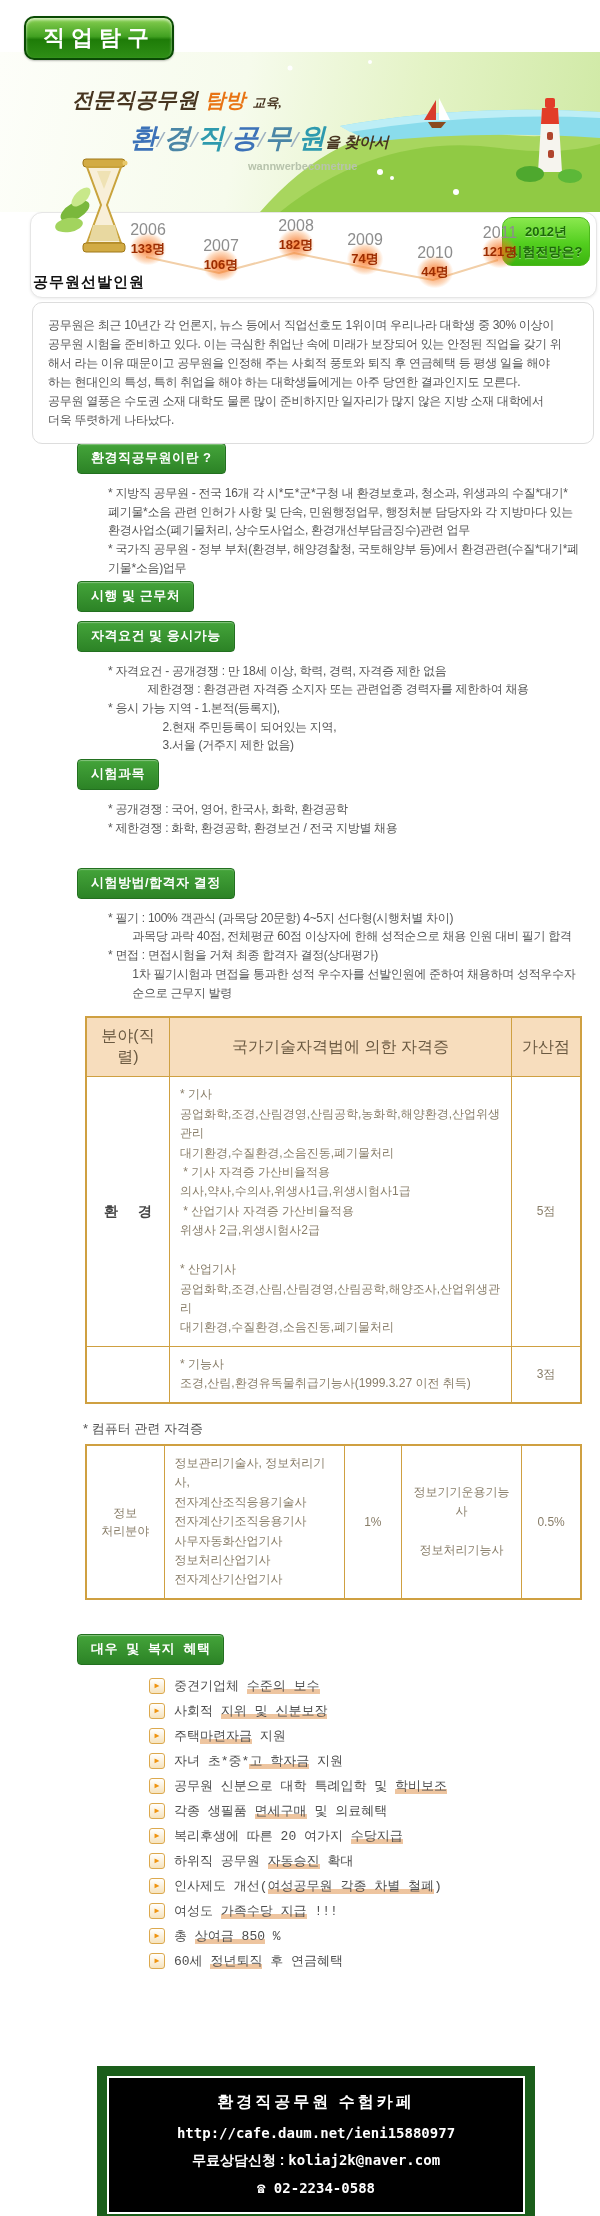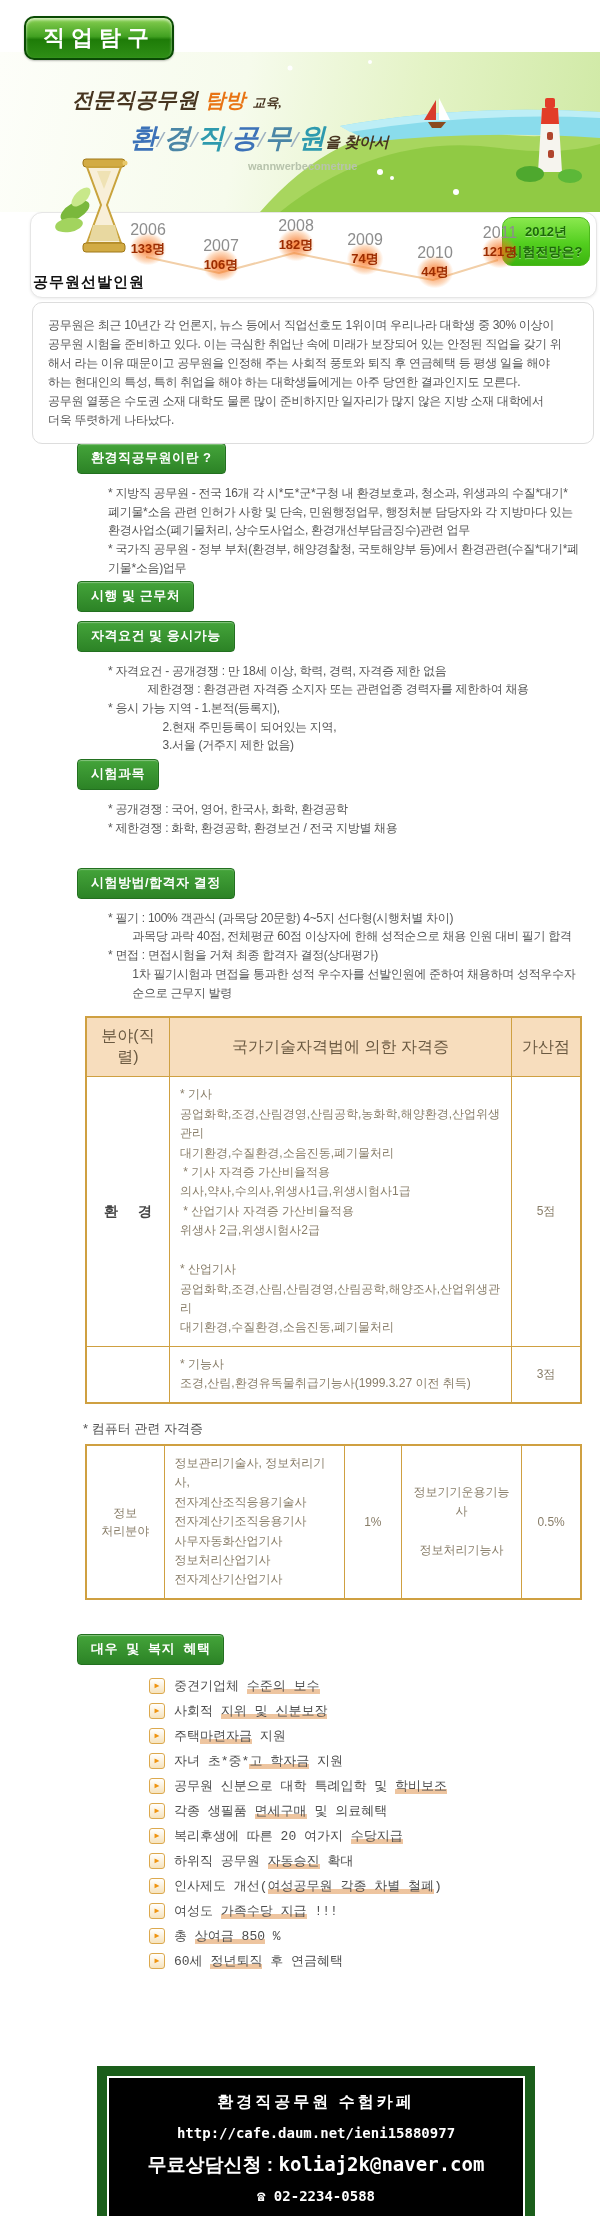--- a/index.html
+++ b/index.html
@@ -89,21 +89,21 @@
     width:14px;height:14px;margin-right:9px;border:1px solid #dca94e;border-radius:3px;
     background:linear-gradient(#fff,#f6e3bd);color:#ef9410;font-size:8px;}
   .hl{background:linear-gradient(rgba(0,0,0,0) 64%,rgba(226,158,96,.6) 64%,rgba(226,158,96,.6) 97%,rgba(0,0,0,0) 97%);}
 
   
   .footer{position:absolute;top:2066px;left:97px;width:418px;background:#1b5e1b;padding:10px;z-index:2;}
   .footer-mid{background:#fff;padding:2px;}
   .footer-in{background:#000;color:#fff;text-align:center;padding:14px 6px 16px;}
   .f-title{font-size:16px;font-weight:bold;letter-spacing:3px;}
   .f-url{margin-top:12px;font-family:"DejaVu Sans Mono",monospace;font-size:14px;font-weight:bold;}
-  .f-contact{margin-top:11px;font-size:19px;font-weight:bold;}
+  .f-contact{margin-top:11px;font-size:14px;font-weight:bold;}
   .f-contact .mono{font-family:"DejaVu Sans Mono",monospace;}
   .f-phone{margin-top:10px;font-family:"DejaVu Sans Mono",monospace;font-size:14px;font-weight:bold;}
 </style>
 </head>
 <body>
 
 <div class="page">
 
   <div class="banner">
     <svg width="380" height="160" viewBox="0 0 380 160">

